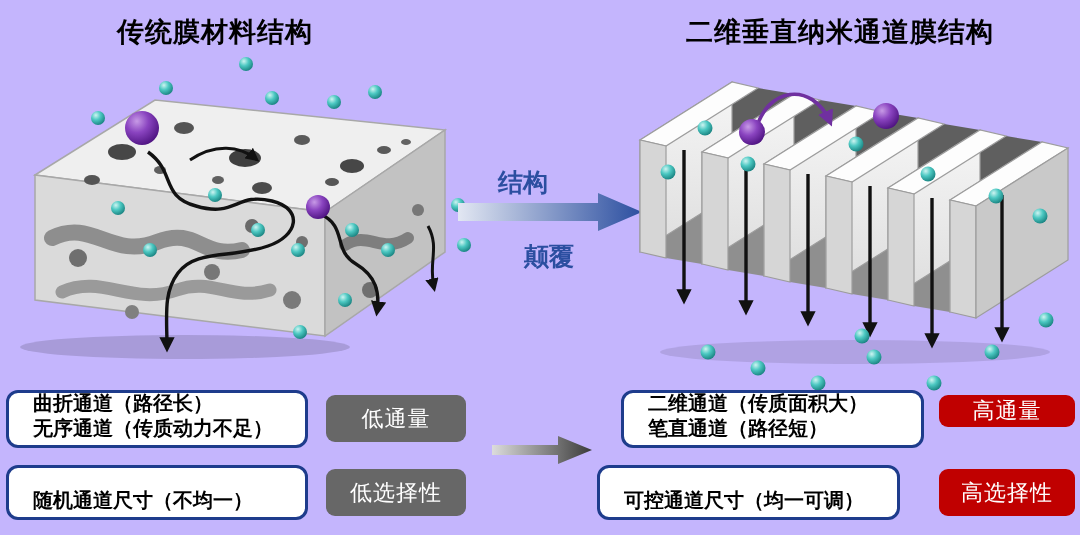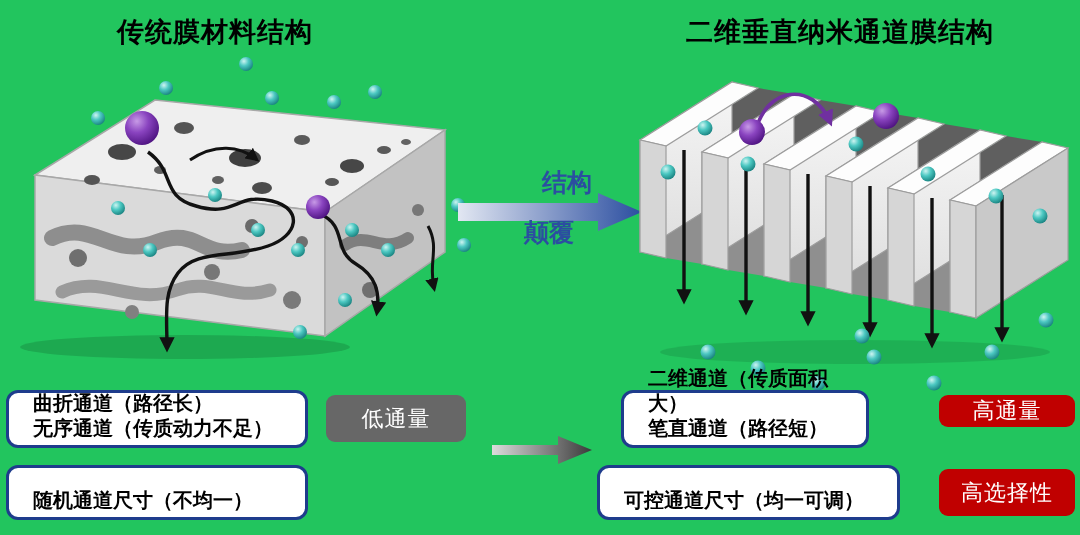--- a/index.html
+++ b/index.html
@@ -1,29 +1,29 @@
 <!DOCTYPE html>
 <html><head>
 <meta charset="utf-8">
 <style>
   *{margin:0;padding:0;box-sizing:border-box}
   html,body{background:#ffffff}
   body{font-family:"Liberation Sans","DejaVu Sans",sans-serif}
-  .canvas{position:relative;width:1080px;height:535px;background:#22c55e;overflow:hidden}
+  .canvas{position:relative;width:1080px;height:535px;background:#c4b5fd;overflow:hidden}
   .art{position:absolute;left:0;top:0;width:1080px;height:535px}
   .title{position:absolute;font-weight:bold;font-size:27px;color:#000;text-align:center;letter-spacing:1px}
   .title-left{left:55px;top:14px;width:320px}
   .title-right{left:655px;top:14px;width:370px}
   .t-label{position:absolute;width:110px;text-align:center;font-size:25px;font-weight:bold;color:#2b4ea0}
-  .t-top{left:512px;top:166px}
-  .t-bottom{left:494px;top:216px}
+  .t-top{left:468px;top:166px}
+  .t-bottom{left:494px;top:240px}
   .fbox{position:absolute;background:#fff;border:3px solid #1e3c8c;border-radius:12px;display:flex;flex-direction:column;justify-content:flex-end;padding:4px 24px;font-weight:bold;font-size:20px;color:#000;line-height:1.25}
   .box-l1{left:6px;top:390px;width:302px;height:58px}
   .box-l2{left:6px;top:465px;width:302px;height:55px}
-  .box-r1{left:621px;top:390px;width:248px;height:58px}
+  .box-r1{left:621px;top:390px;width:303px;height:58px}
   .box-r2{left:597px;top:465px;width:303px;height:55px}
   .badge{position:absolute;border-radius:9px;color:#fff;font-weight:normal;font-size:22px;display:flex;align-items:center;justify-content:center;letter-spacing:1px}
   .badge-gray{background:#676767}
   .badge-red{background:#c00000}
   .badge-l1{left:326px;top:395px;width:140px;height:47px}
   .badge-l2{left:326px;top:469px;width:140px;height:47px}
   .badge-r1{left:939px;top:395px;width:136px;height:32px}
   .badge-r2{left:939px;top:469px;width:136px;height:47px}
 </style>
 </head>
@@ -215,20 +215,21 @@
 
   <div class="fbox box-l1">
     <span>曲折通道（路径长）</span>
     <span>无序通道（传质动力不足）</span>
   </div>
   <div class="badge badge-gray badge-l1">低通量</div>
 
   <div class="fbox box-l2">
     <span>随机通道尺寸（不均一）</span>
   </div>
+  <div class="badge badge-gray badge-l2">低选择性</div>
 
   <div class="fbox box-r1">
     <span>二维通道（传质面积大）</span>
     <span>笔直通道（路径短）</span>
   </div>
   <div class="badge badge-red badge-r1">高通量</div>
 
   <div class="fbox box-r2">
     <span>可控通道尺寸（均一可调）</span>
   </div>

